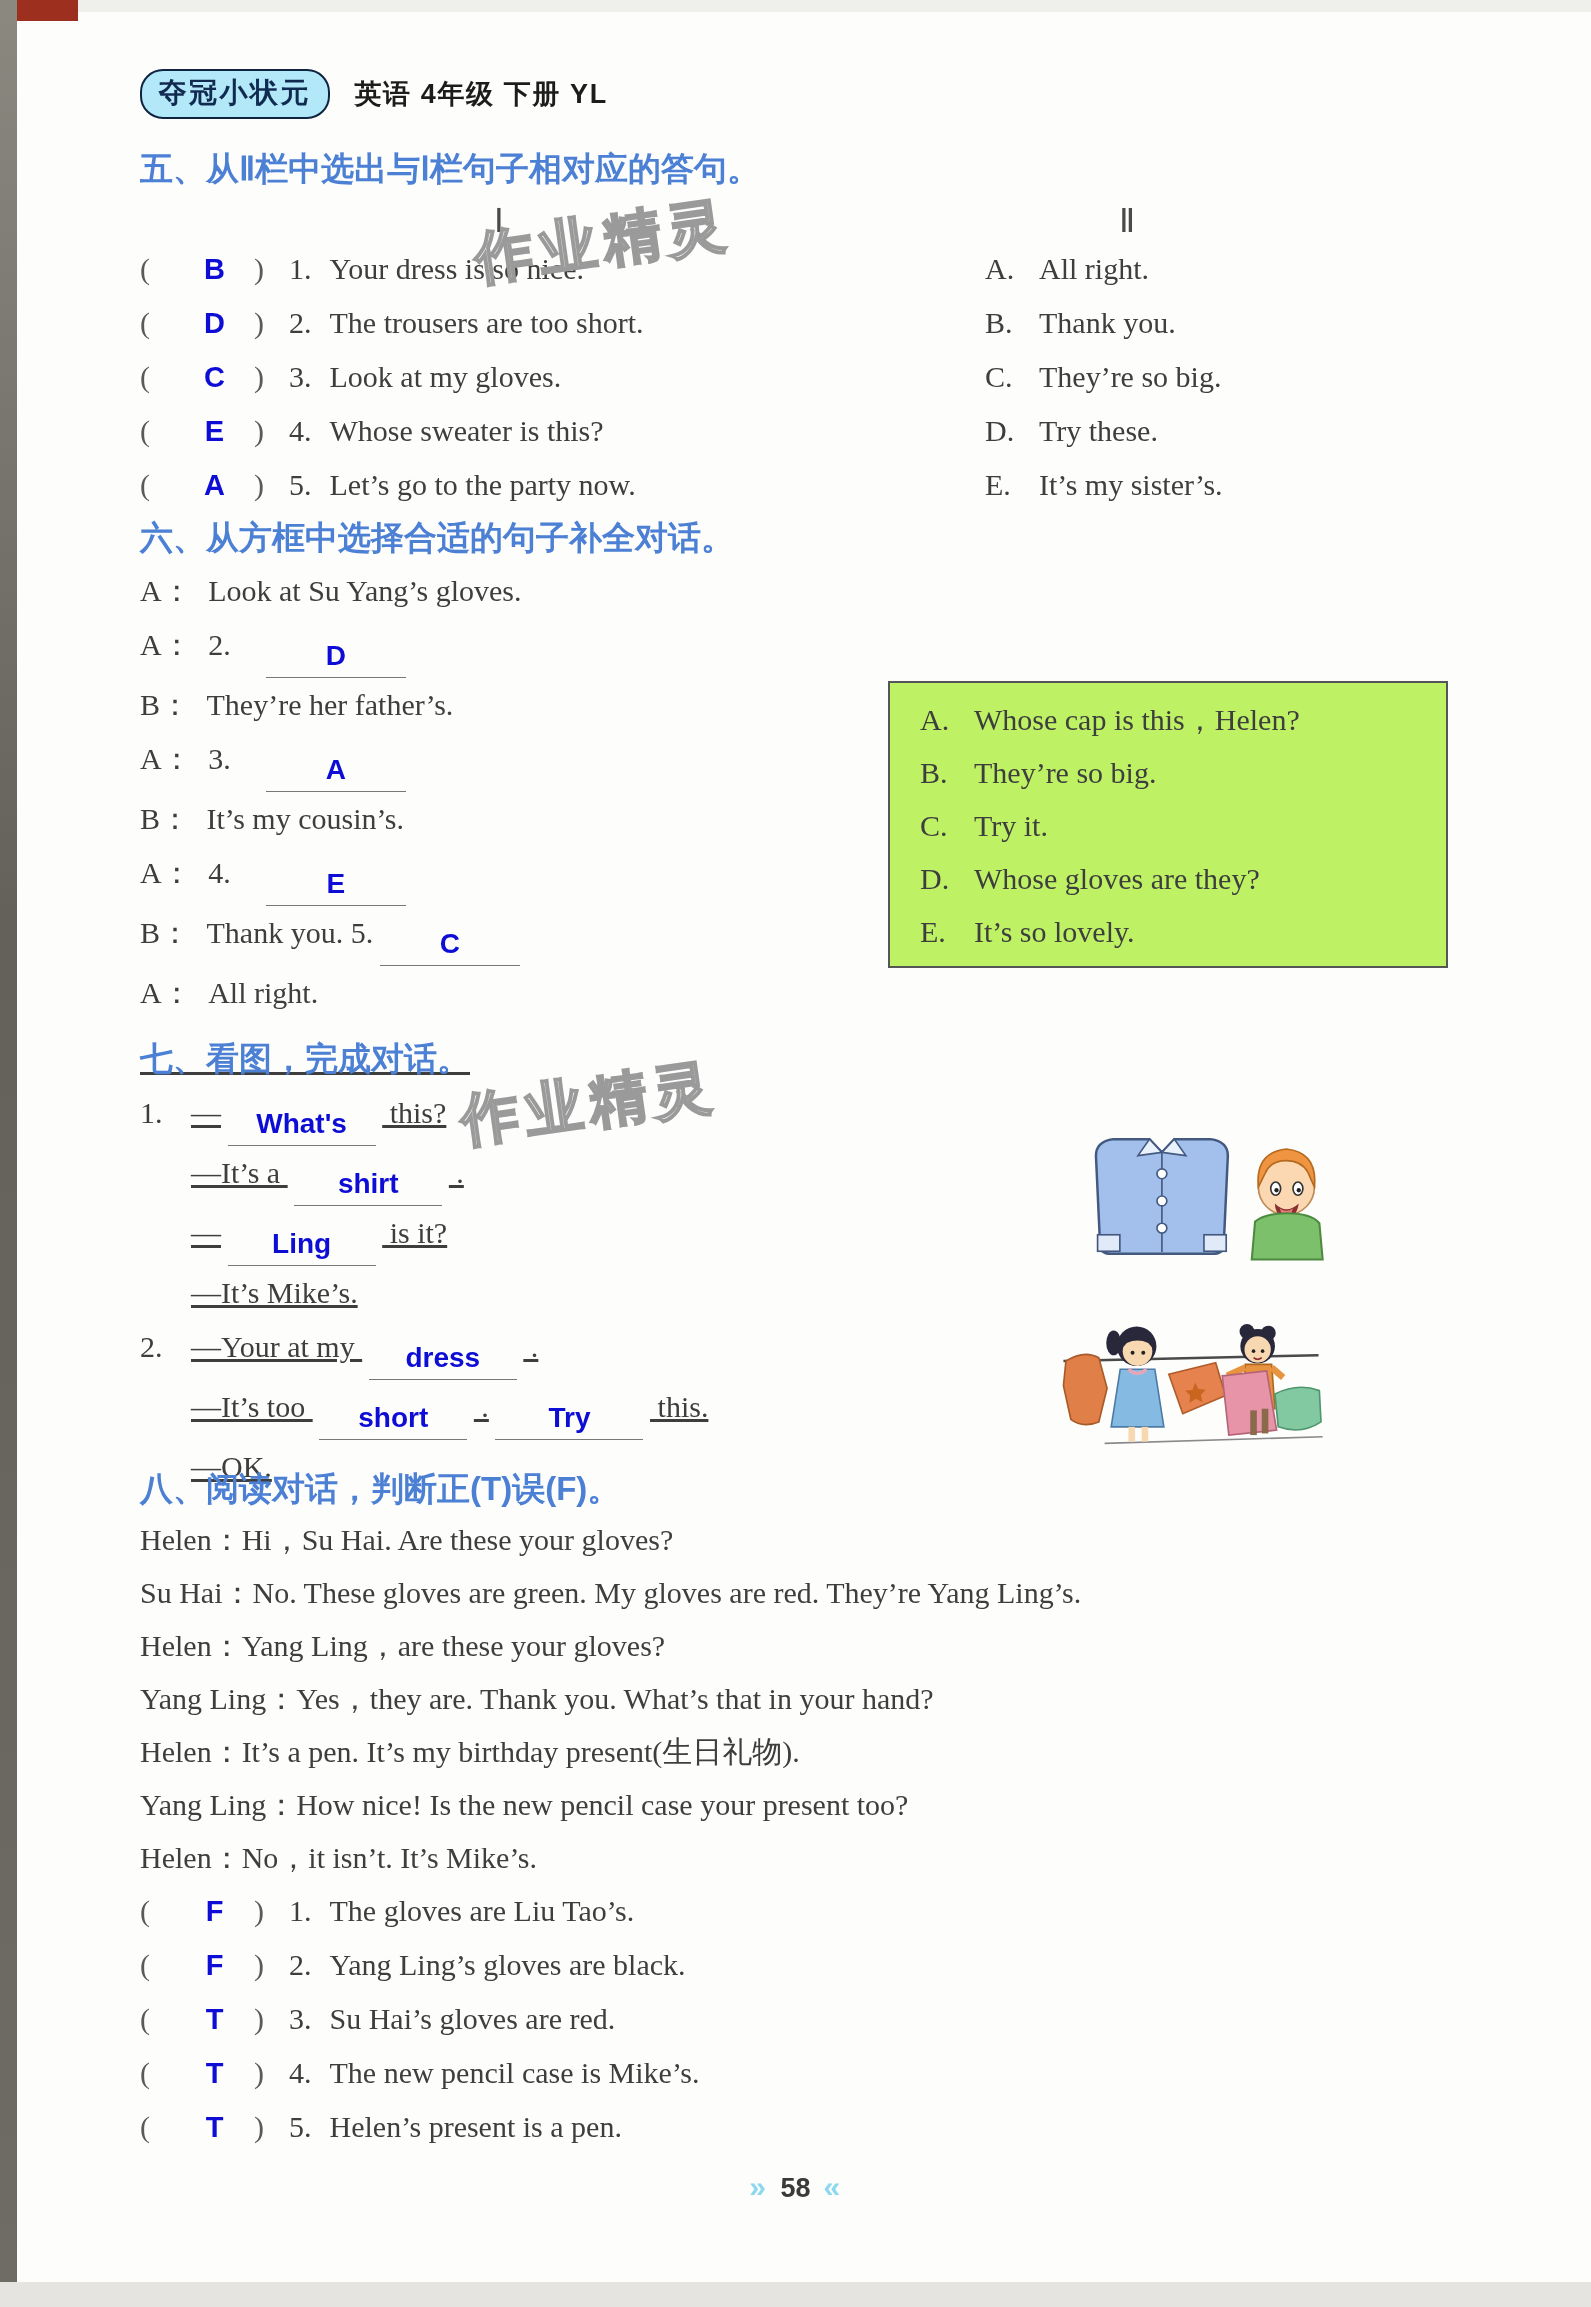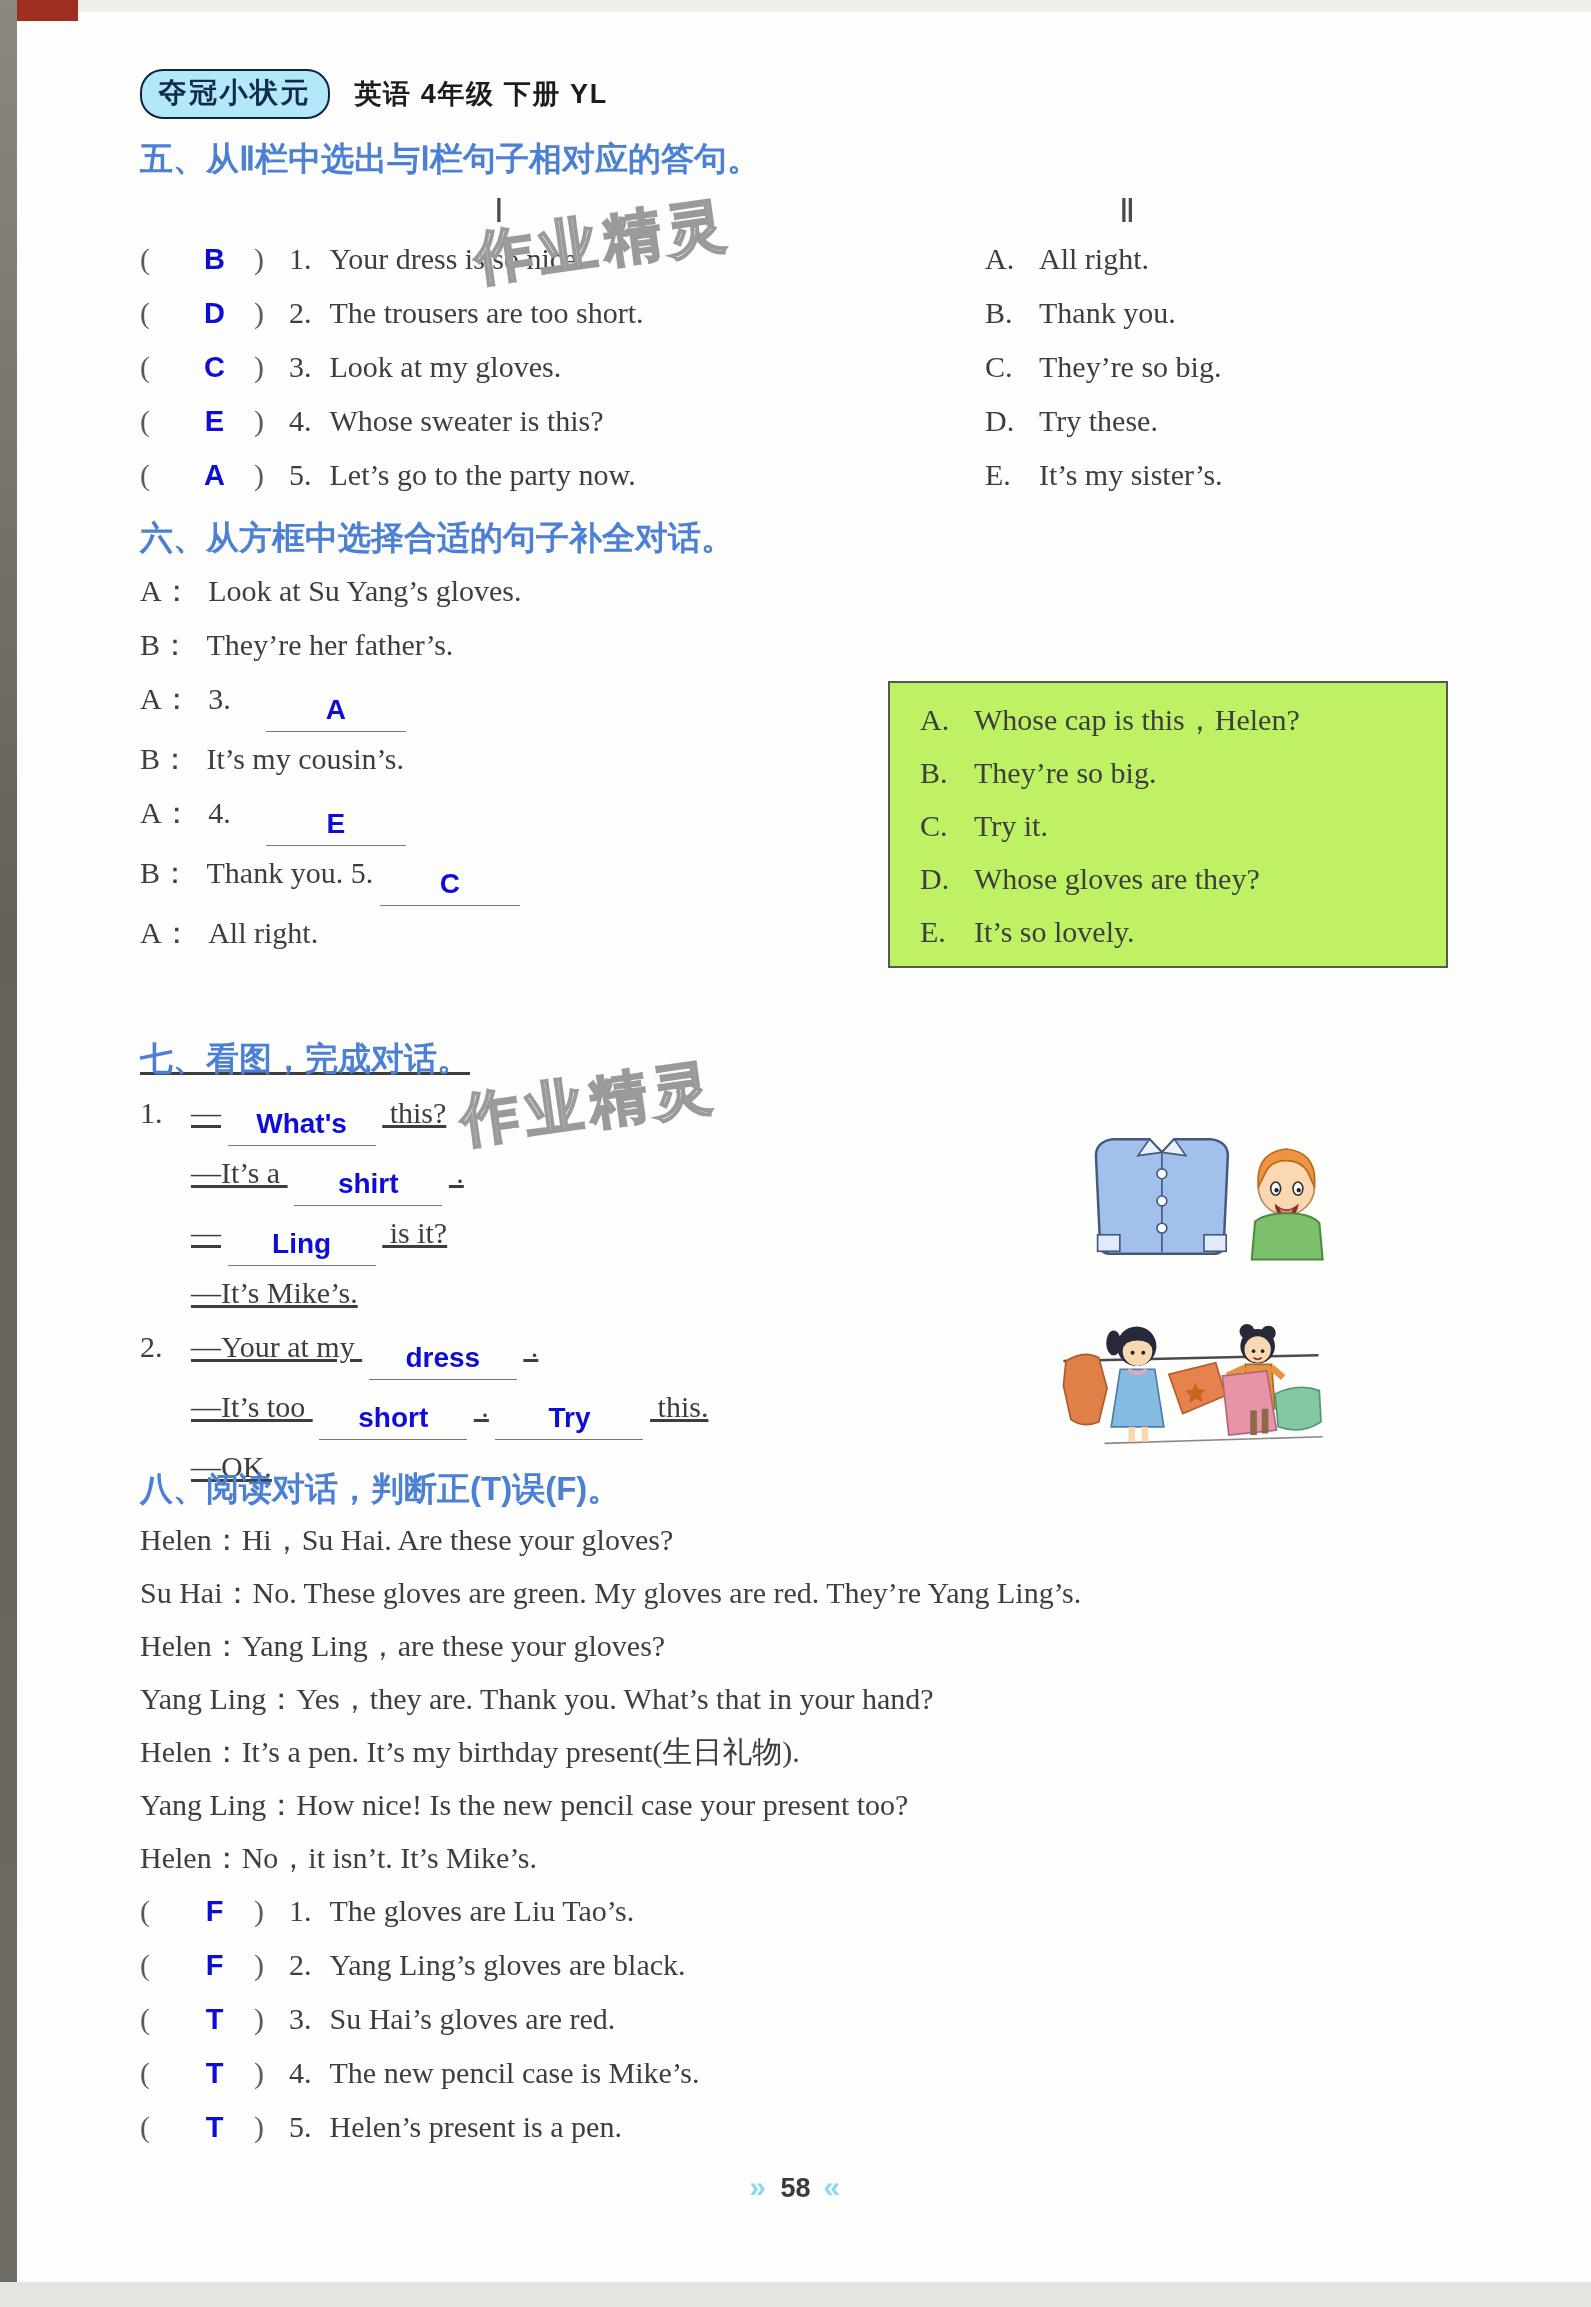--- a/index.html
+++ b/index.html
@@ -39,21 +39,21 @@
   .blank{display:inline-block;border-bottom:1.6px solid #787878;text-align:center;font-size:28px;
          height:41px;line-height:40px;vertical-align:-10px;margin:0 6.6px;}
   .w6{width:140px;}
   .w7{width:148px;}
   .spk{margin-right:16.5px;}
   .qnum{display:inline-block;min-width:51px;}
   .ind{display:inline-block;width:51px;}
   .optl{display:inline-block;width:54px;}
 
   
-  .sec5{position:absolute;left:140px;top:140px;width:1339px;height:367px;}
+  .sec5{position:absolute;left:140px;top:150px;width:1339px;height:367px;}
   .colhead{position:absolute;font-size:33px;color:#4a4a4a;font-family:"Liberation Serif",serif;}
   .colhead1{left:354px;top:51px;}
   .colhead2{left:979px;top:51px;}
   .m-items{position:absolute;left:0;top:92px;}
   .m-options{position:absolute;left:845px;top:92px;}
 
   .sec6{position:absolute;left:140px;top:519px;width:832px;}
   .sec6 .dlg{margin-top:6.6px;}
 
   .boxwrap{position:absolute;left:888px;top:681px;width:560px;height:287px;
@@ -134,20 +134,23 @@
         <span class="optl serif">E.</span><span class="serif">It’s my sister’s.</span>
       </div>
     </div>
   </section>
 
   <section class="sec6">
     <h2 class="sec-title">六、从方框中选择合适的句子补全对话。</h2>
     <div class="dlg">
       <div class="row">
         <span class="spk serif">A：</span><span class="serif">Look at Su Yang’s gloves.</span>
+      </div>
+      <div class="row">
+        <span class="spk serif">A：</span><span class="qnum serif">2.</span><span class="blank w6 ansblue">D</span>
       </div>
       <div class="row">
         <span class="spk serif">B：</span><span class="serif">They’re her father’s.</span>
       </div>
       <div class="row">
         <span class="spk serif">A：</span><span class="qnum serif">3.</span><span class="blank w6 ansblue">A</span>
       </div>
       <div class="row">
         <span class="spk serif">B：</span><span class="serif">It’s my cousin’s.</span>
       </div>

